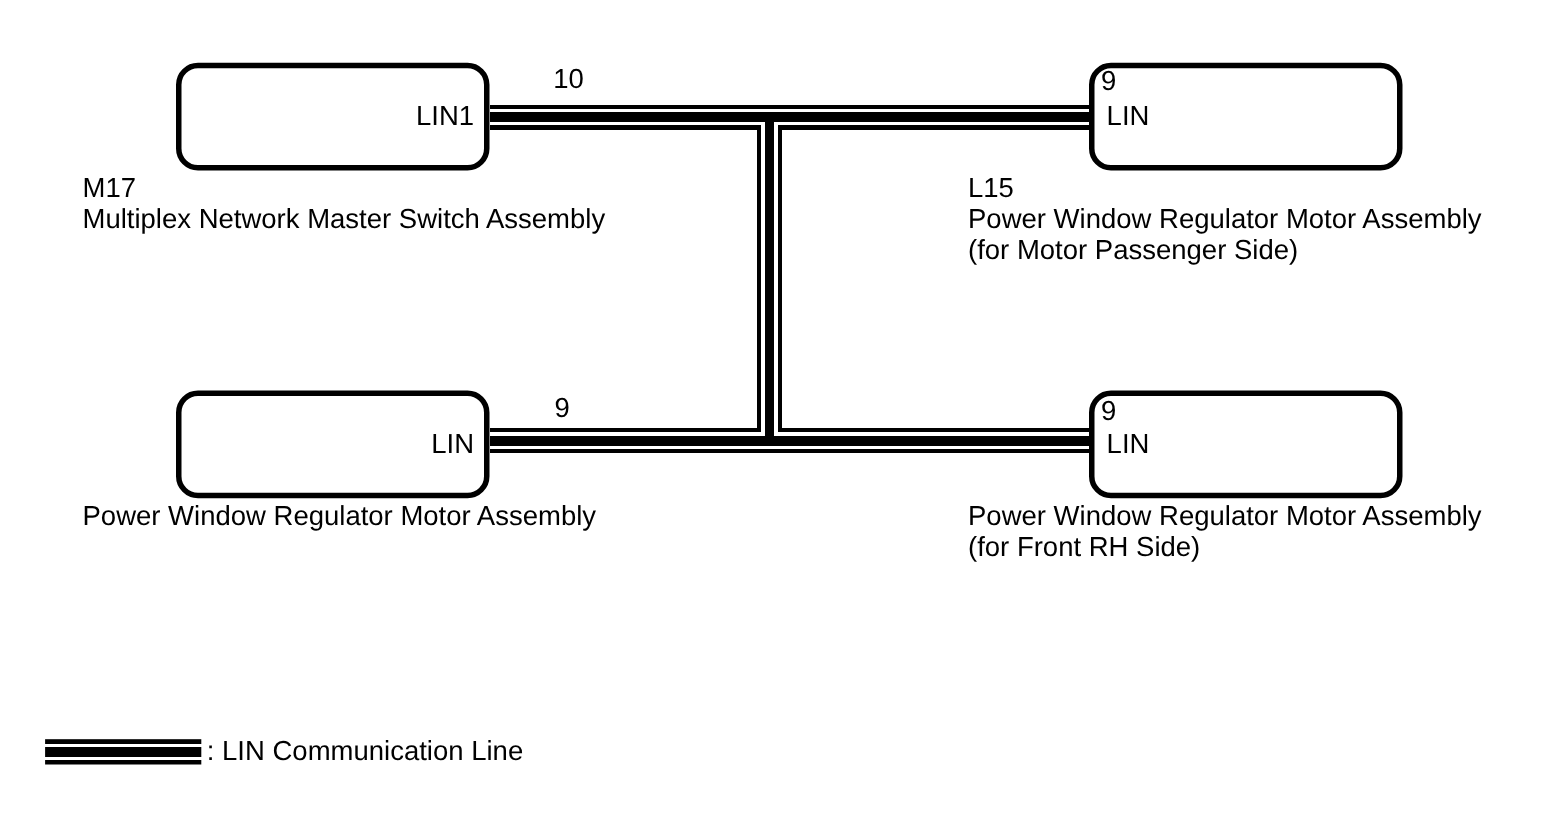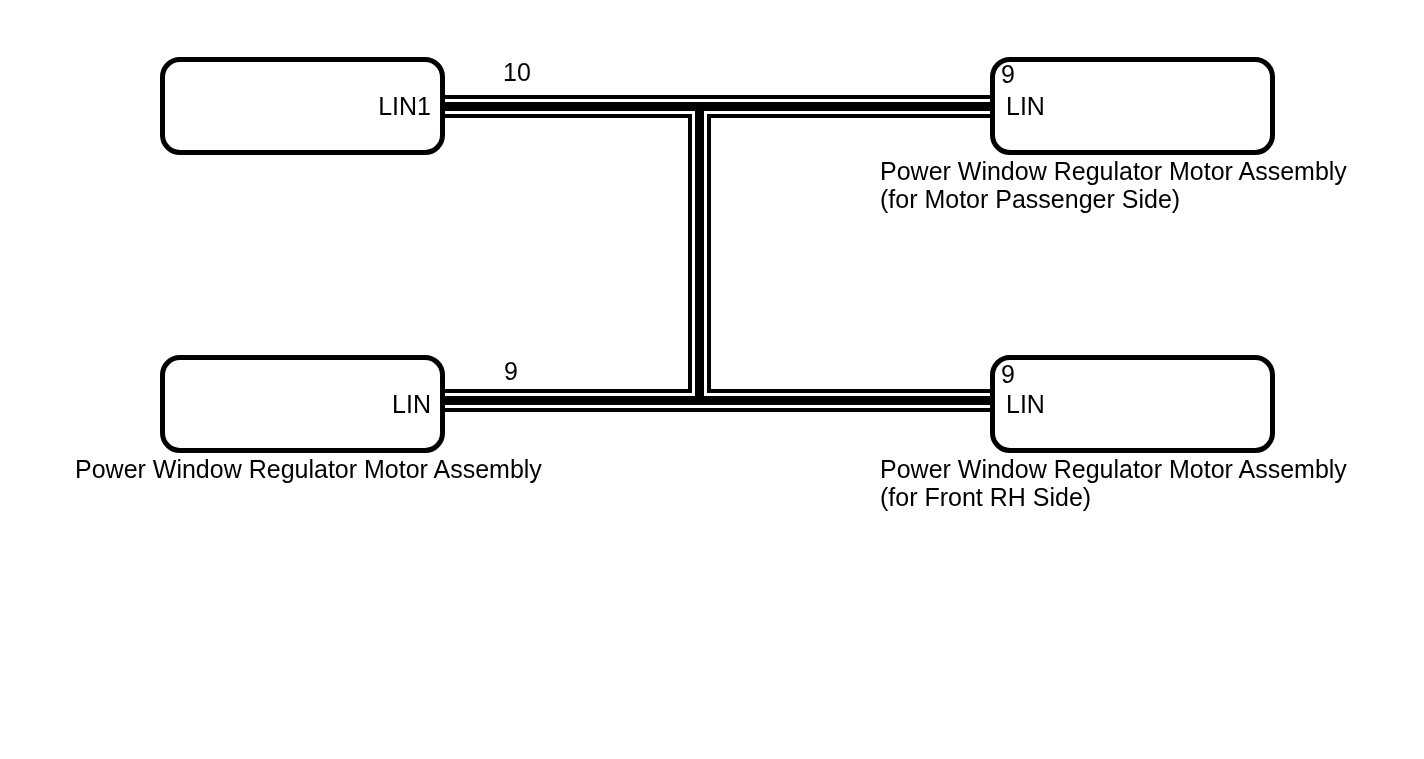--- a/index.html
+++ b/index.html
@@ -96,26 +96,31 @@
       <rect x="711" y="389" width="279" height="4"></rect>
       <rect x="445" y="396" width="545" height="9"></rect>
       <rect x="445" y="408" width="545" height="4"></rect>
     </g>
   </svg>
 
   <div class="node-box port-right" style="left:160px; top:57px">
     <span>LIN1</span>
   </div>
   <div class="pin" style="left:455px; top:58px">10</div>
+  <div class="node-label" style="left:75px; top:157px">
+    <div>M17</div>
+    <div>Multiplex Network Master Switch Assembly</div>
+  </div>
 
   <div class="node-box port-left" style="left:990px; top:57px">
     <span>LIN</span>
   </div>
   <div class="pin" style="left:953px; top:60px">9</div>
   <div class="node-label" style="left:880px; top:157px">
+    <div>L15</div>
     <div>Power Window Regulator Motor Assembly</div>
     <div>(for Motor Passenger Side)</div>
   </div>
 
   <div class="node-box port-right" style="left:160px; top:355px">
     <span>LIN</span>
   </div>
   <div class="pin" style="left:456px; top:357px">9</div>
   <div class="node-label" style="left:75px; top:455px">
     <div>Power Window Regulator Motor Assembly</div>
@@ -123,14 +128,18 @@
 
   <div class="node-box port-left" style="left:990px; top:355px">
     <span>LIN</span>
   </div>
   <div class="pin" style="left:953px; top:360px">9</div>
   <div class="node-label" style="left:880px; top:455px">
     <div>Power Window Regulator Motor Assembly</div>
     <div>(for Front RH Side)</div>
   </div>
 
+  <div class="legend">
+    <div class="legend-swatch"></div>
+    <div class="legend-text">: LIN Communication Line</div>
+  </div>
 
 </div>
 
 </body></html>

